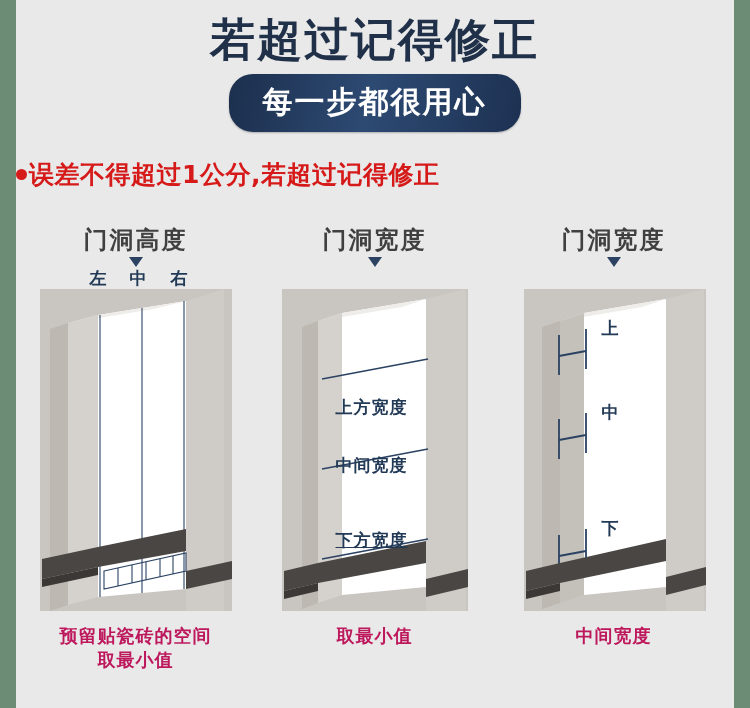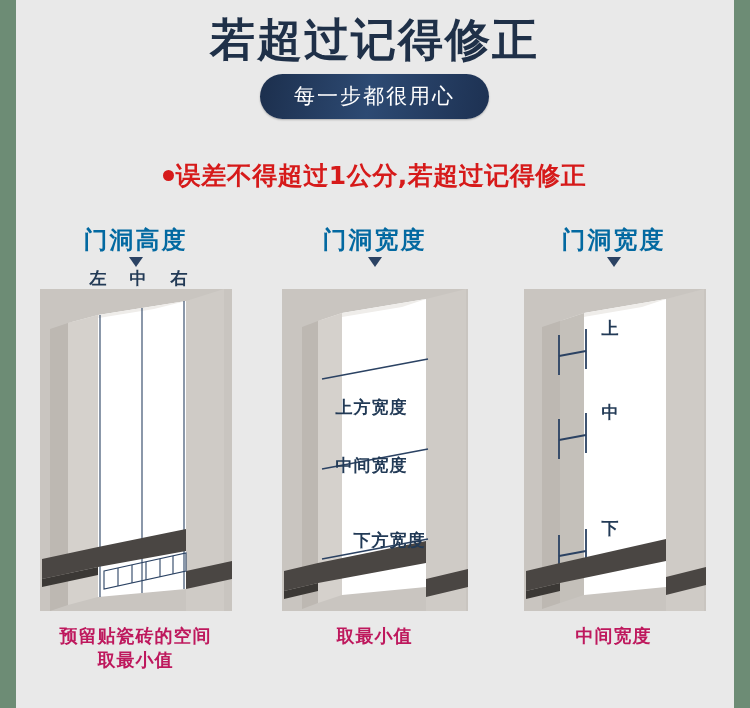--- a/index.html
+++ b/index.html
@@ -52,31 +52,31 @@
     letter-spacing: 2px;
   }
   .pill-wrap {
     display: flex;
     justify-content: center;
     margin-top: 6px;
   }
   .pill {
     background: linear-gradient(100deg, #1c2f4d 0%, #2d4a73 48%, #1d3152 100%);
     color: #ffffff;
-    font-size: 21px;
-    font-weight: 400;
+    font-size: 30px;
+    font-weight: 700;
     letter-spacing: 2px;
     border-radius: 24px;
     padding: 8px 34px 9px 34px;
     box-shadow: 0 1px 2px rgba(0,0,0,.25);
     text-align: center;
   }
   .note-line {
-    text-align: center;
-    margin-top: 40px;
+    text-align: left;
+    margin-top: 26px;
     color: #d61a1a;
     font-size: 25px;
     font-weight: 700;
     letter-spacing: .5px;
     white-space: nowrap;
   }
   .note-dot {
     display: inline-block;
     width: 11px;
     height: 11px;
@@ -97,21 +97,21 @@
     display: flex;
   }
   .panel {
     position: relative;
     flex: 1 1 0;
     text-align: center;
   }
   .panel-title {
     font-size: 24px;
     font-weight: 700;
-    color: #0369a1;
+    color: #404040;
     letter-spacing: 2px;
     line-height: 1;
   }
   .arrow-down {
     width: 0; height: 0;
     margin: 5px auto 0 auto;
     border-left: 7px solid transparent;
     border-right: 7px solid transparent;
     border-top: 10px solid #2b4263;
   }
@@ -243,21 +243,21 @@
             <line x1="42" y1="288" x2="148" y2="268" stroke="#2b4263" stroke-width="1.6"></line>
 
             <polygon points="4,300 38,292 38,312 4,320" fill="#4a4643"></polygon>
             <polygon points="4,320 38,312 38,320 4,328" fill="#3b3835"></polygon>
             <polygon points="38,292 146,270 146,292 38,312" fill="#4a4643"></polygon>
             <polygon points="146,308 188,298 188,316 146,326" fill="#4a4643"></polygon>
           </svg>
 
           <span class="lbl w" style="left:56px; top:78px;margin-top:47px;">上方宽度</span>
           <span class="lbl w" style="left:56px; top:183px;">中间宽度</span>
-          <span class="lbl w" style="left:74px; top:258px;">下方宽度</span>
+          <span class="lbl w" style="left:56px; top:258px;text-decoration:underline;">下方宽度</span>
         </div>
 
         <div class="caption">取最小值</div>
       </div>
 
       <div class="panel">
         <div class="panel-title">门洞宽度</div>
         <div class="arrow-down"></div>
 
         <div class="stage s3">

